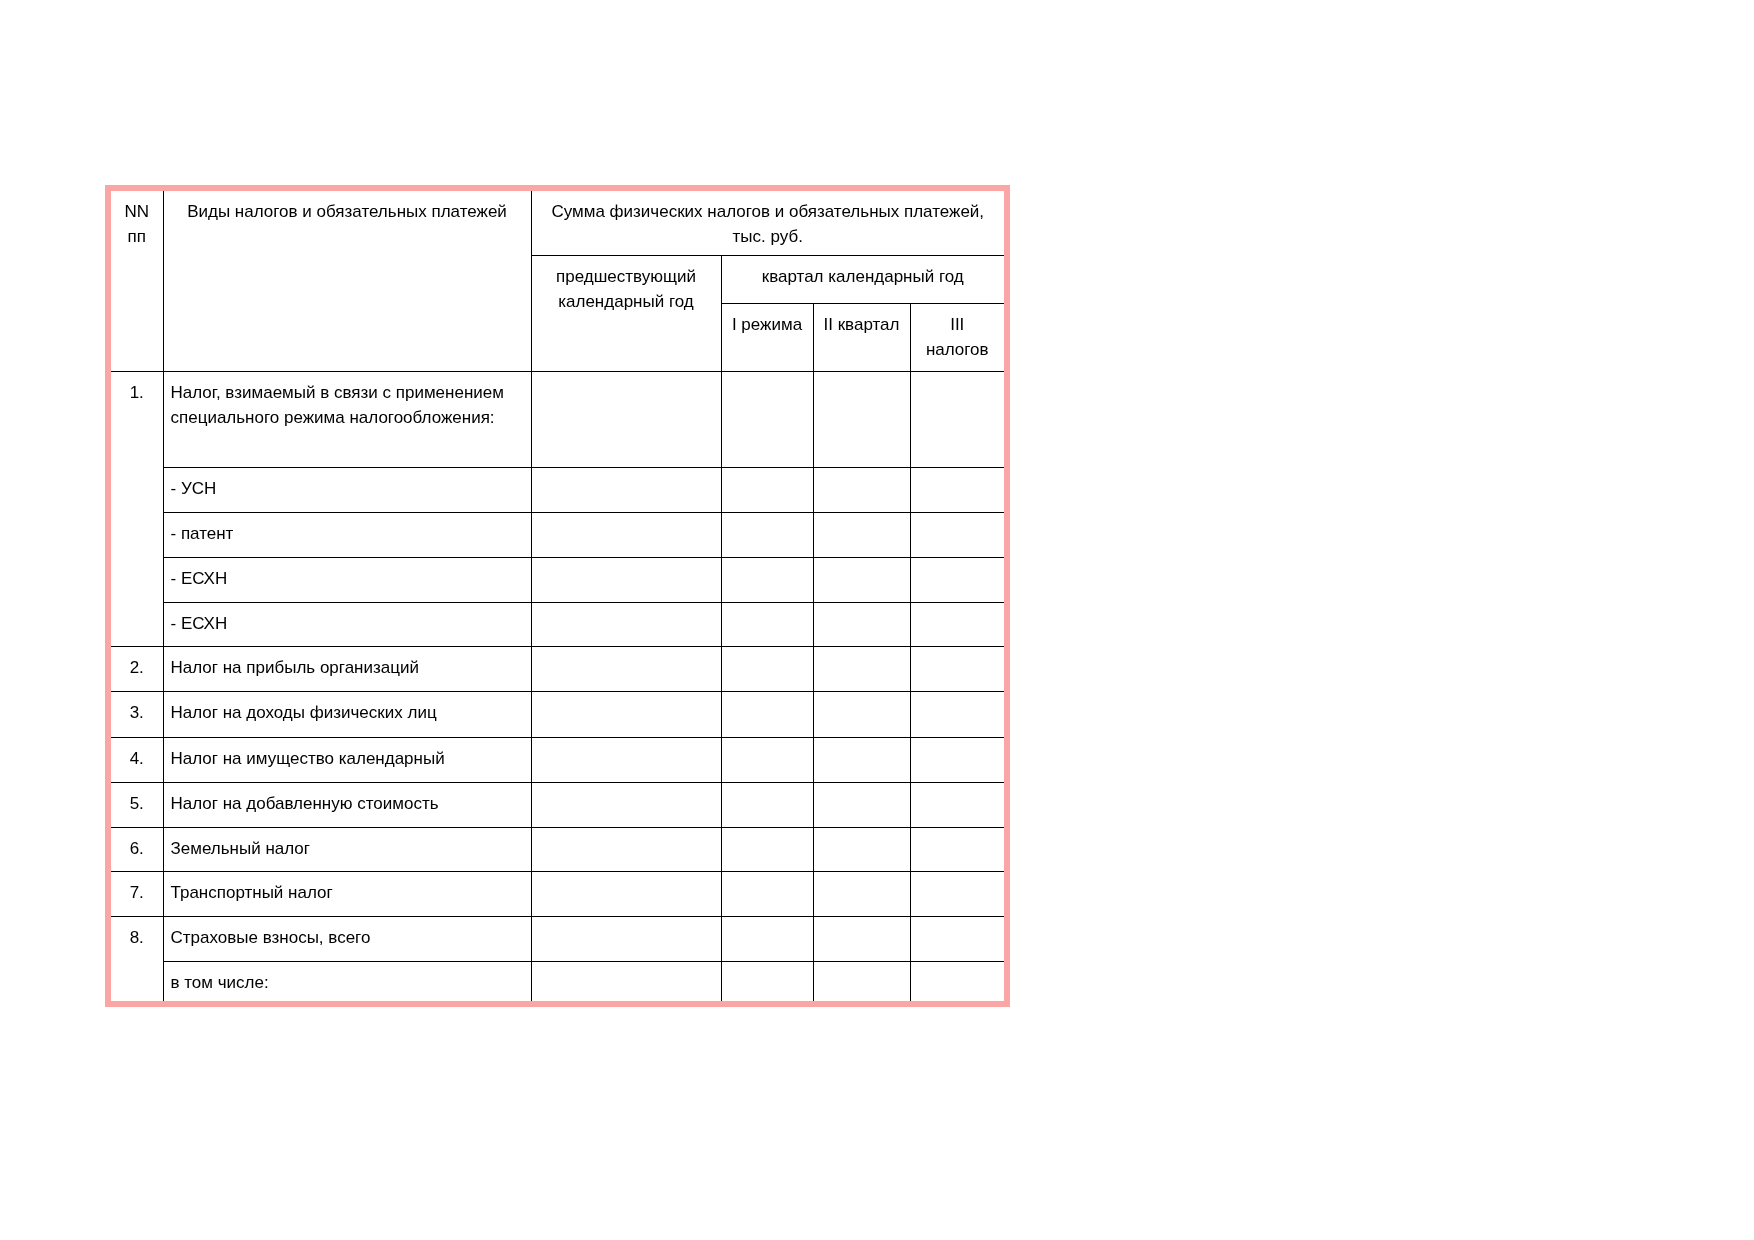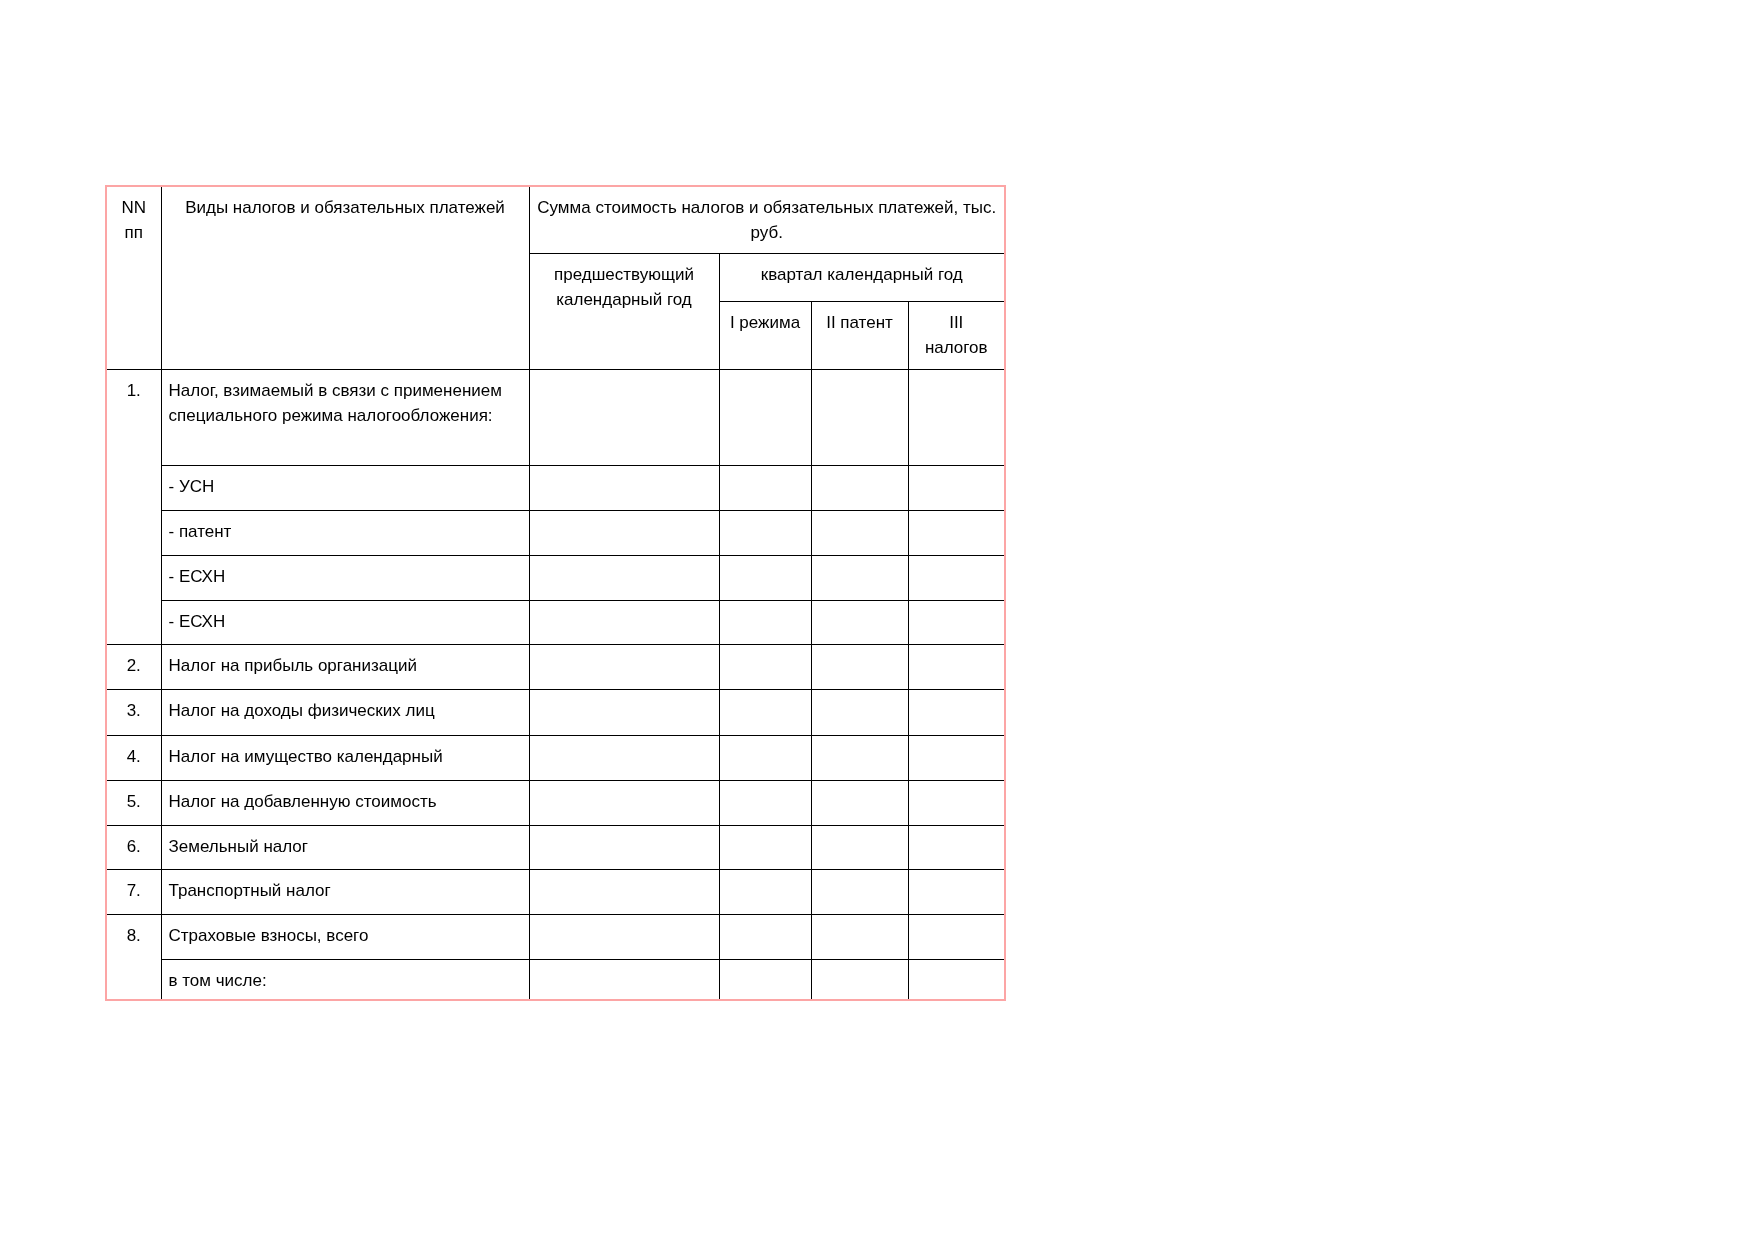--- a/index.html
+++ b/index.html
@@ -16,21 +16,21 @@
     inset: 0;
     background: #ffffff;
   }
   table.doc-table {
     position: absolute;
     left: 105px;
     top: 185px;
     border-collapse: collapse;
     table-layout: fixed;
     background: #ffffff;
-    border: 2px solid #fca5a5;
+    border: 6px solid #fca5a5;
   }
   table.doc-table th,
   table.doc-table td {
     border: 1.5px solid #000000;
     font-size: 17px;
     line-height: 25px;
     font-weight: 400;
     vertical-align: top;
     padding: 8px 7px 6px 7px;
     overflow: hidden;
@@ -63,29 +63,29 @@
       <col style="width:190px">
       <col style="width:92px">
       <col style="width:97px">
       <col style="width:97px">
     </colgroup>
     <thead>
       <tr style="height:67px">
         <th rowspan="3" class="c-nn">NN
 пп</th>
         <th rowspan="3">Виды налогов и обязательных платежей</th>
-        <th colspan="4">Сумма стоимость налогов и обязательных платежей, тыс. руб.</th>
+        <th colspan="4">Сумма физических налогов и обязательных платежей, тыс. руб.</th>
       </tr>
       <tr style="height:48px">
         <th rowspan="2">предшествующий календарный год</th>
         <th colspan="3">квартал календарный год</th>
       </tr>
       <tr style="height:68px">
         <th>I режима</th>
-        <th>II патент</th>
+        <th>II квартал</th>
         <th>III налогов</th>
       </tr>
     </thead>
     <tbody>
       <tr style="height:96px">
         <td class="num" rowspan="5">1.</td>
         <td class="label">Налог, взимаемый в связи с применением специального режима налогообложения:</td>
         <td class="val"></td>
         <td class="val"></td>
         <td class="val"></td>

